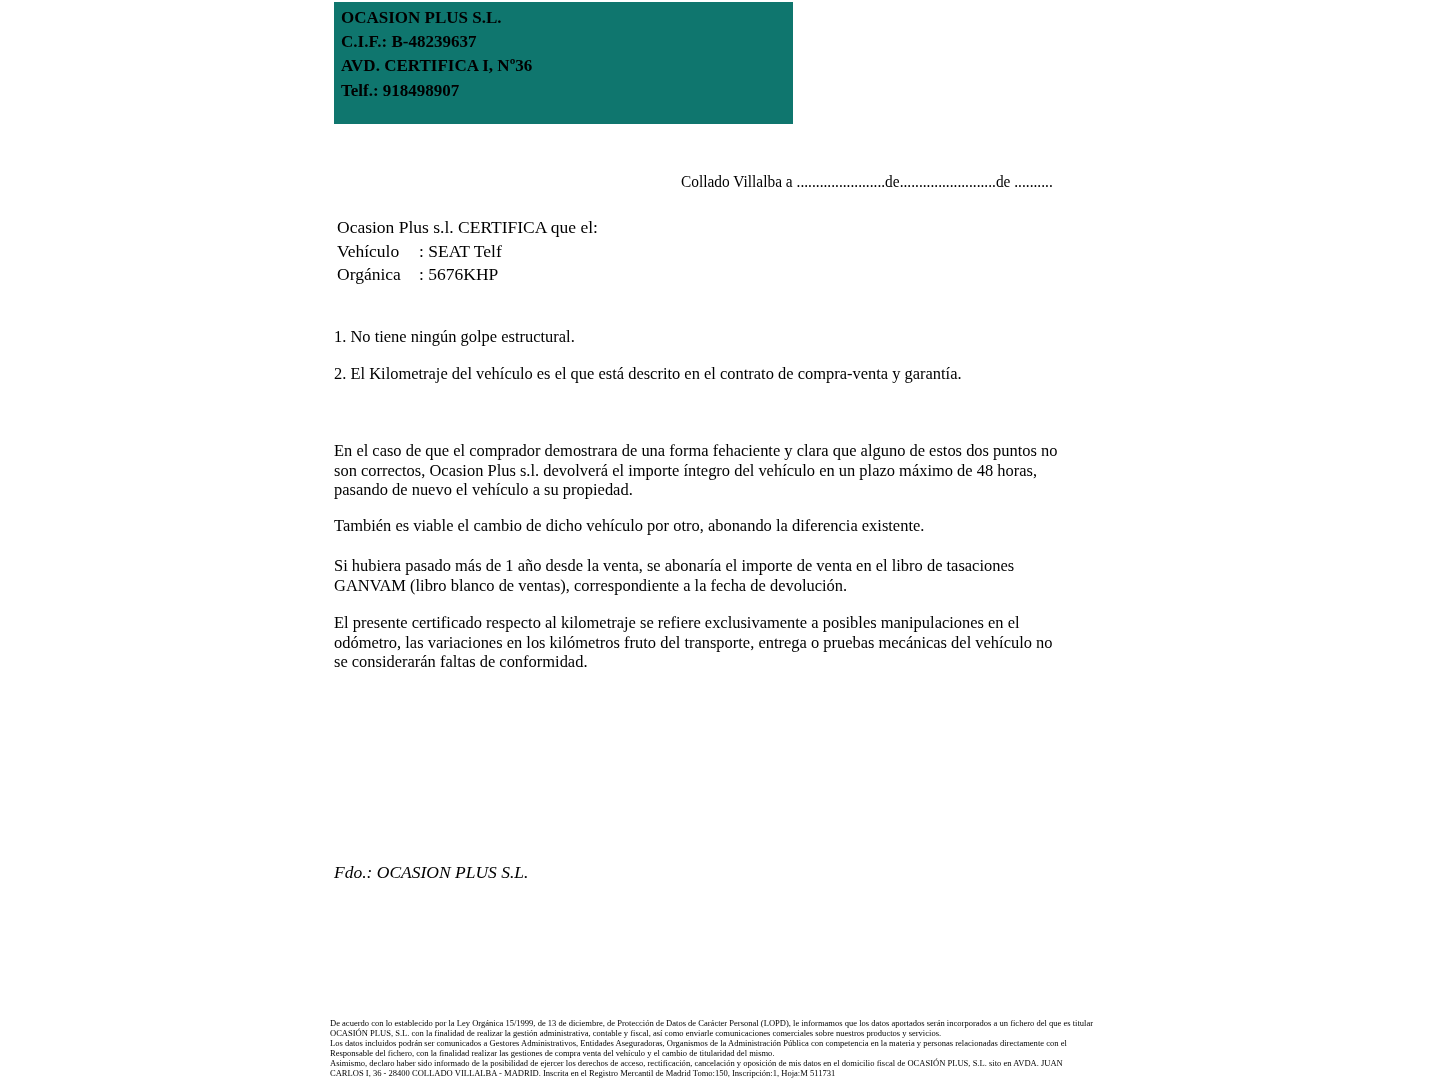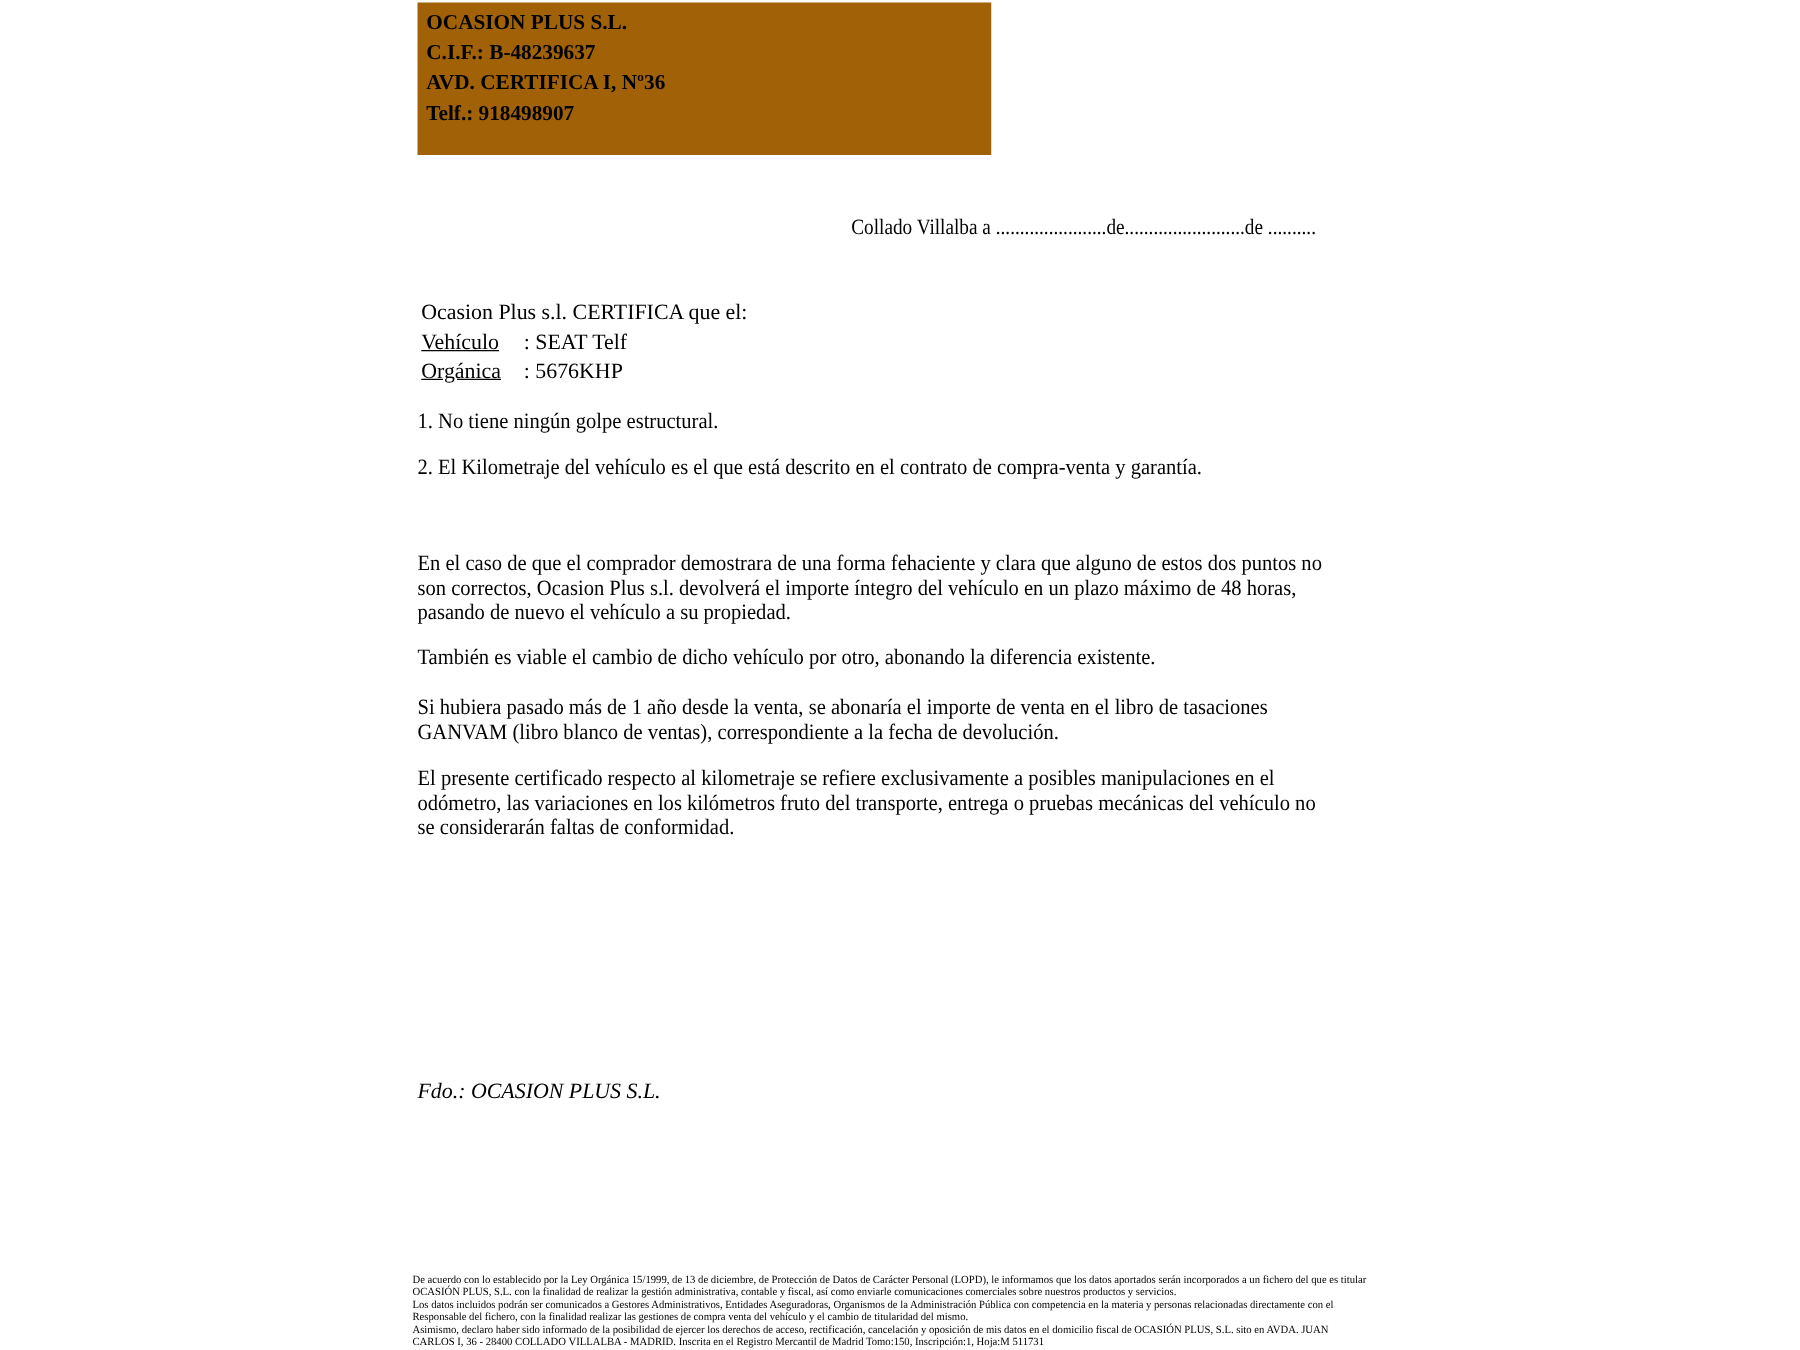--- a/index.html
+++ b/index.html
@@ -16,21 +16,21 @@
     font-family: "Liberation Serif", "DejaVu Serif", serif;
     overflow: hidden;
   }
 
   .header-box {
     position: absolute;
     left: 334px;
     top: 2px;
     width: 459px;
     height: 122px;
-    background: #a16207;
+    background: #0f766e;
     box-sizing: border-box;
     padding: 4px 6px 0 7px;
   }
   .header-box .hline {
     font-size: 17px;
     font-weight: bold;
     line-height: 24.2px;
     white-space: nowrap;
   }
 
@@ -43,28 +43,27 @@
     transform: scaleX(0.88);
     transform-origin: left top;
   }
 
   .certify {
     position: absolute;
     left: 337px;
     top: 216px;
     font-size: 17.5px;
     line-height: 23.6px;
-    margin-top: 22px;
   }
   .certify .field-row { white-space: nowrap; }
   .certify .lbl {
     display: inline-block;
     width: 82px;
   }
-  .certify .lbl span { text-decoration: underline; }
+  .certify .lbl span { }
 
   .clause {
     position: absolute;
     left: 334px;
     width: 880px;
     font-size: 17.5px;
     white-space: pre-line;
     transform: scaleX(0.94);
     transform-origin: left top;
   }

